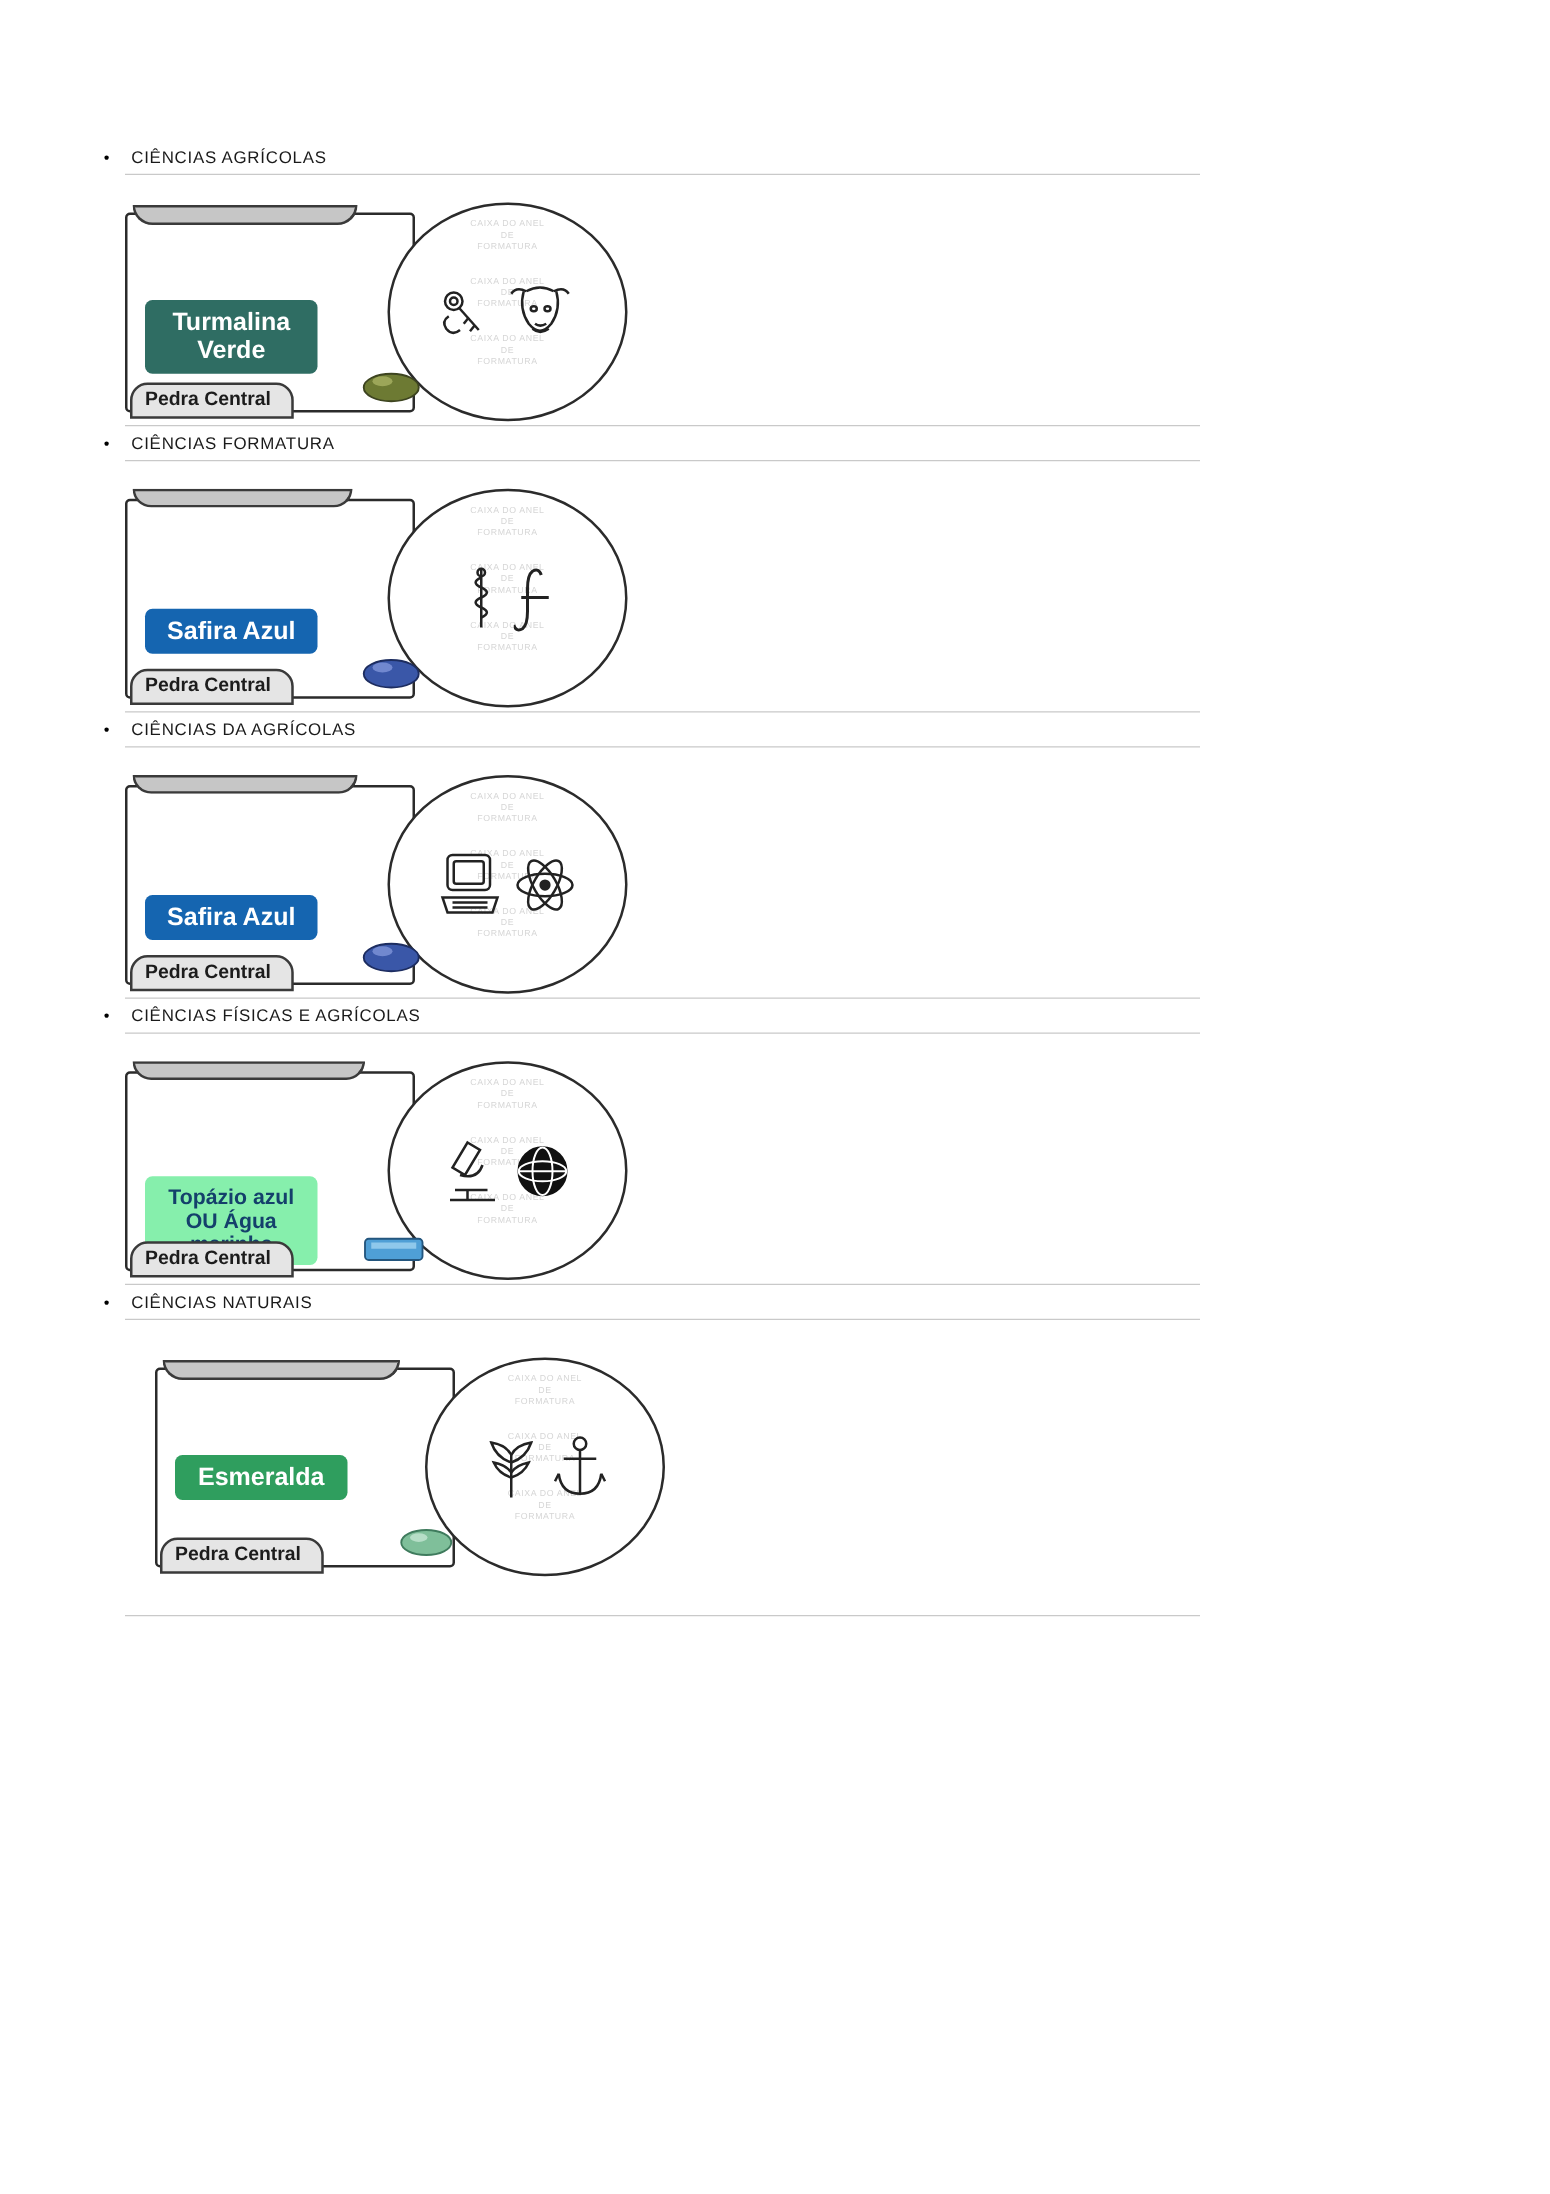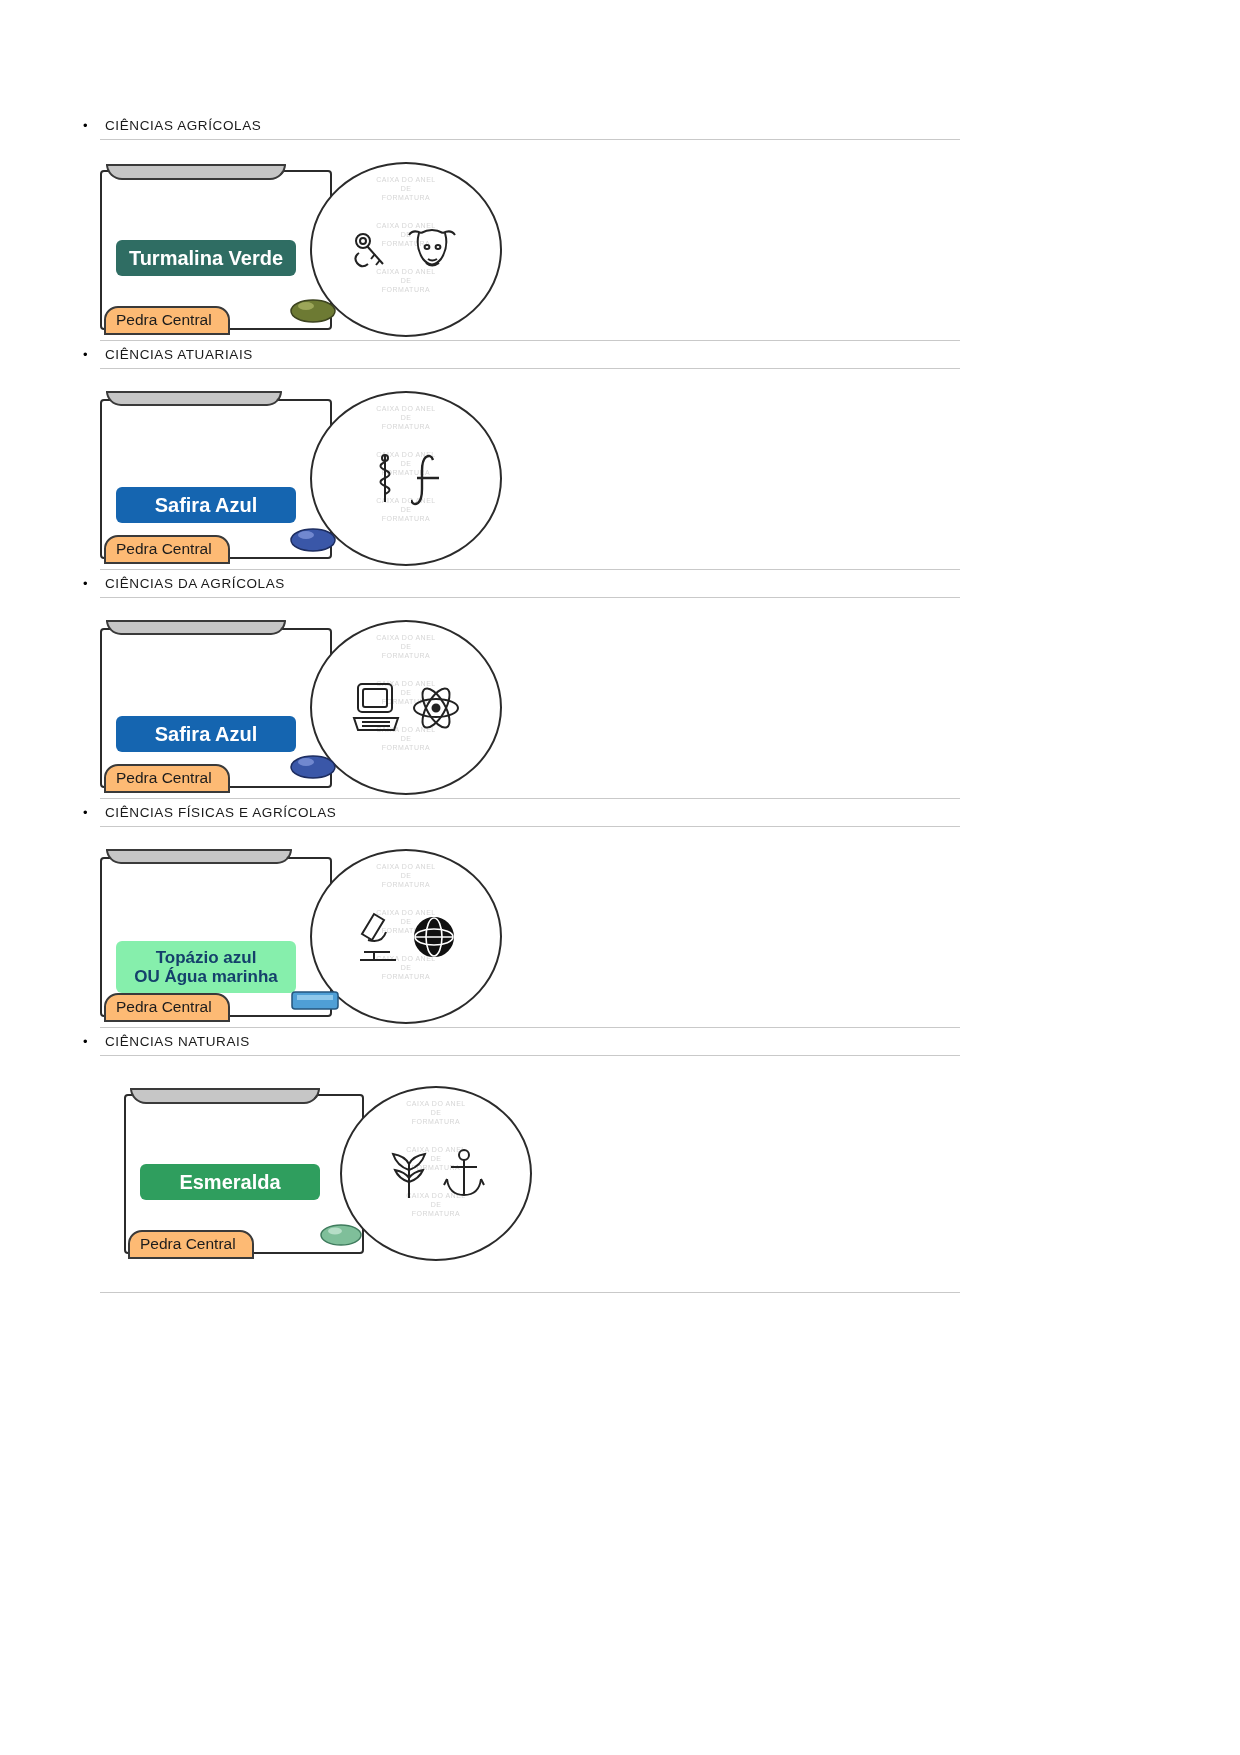--- a/index.html
+++ b/index.html
@@ -88,44 +88,44 @@
     color: #2d2d2d;
     line-height: 1.08;
     text-align: center;
     z-index: 4;
   }
   .title-tab.two-line { padding-bottom: 6px; }
   .title-tab.left { text-align: left; }
   .stone-bar {
     position: absolute;
     left: 16px;
-    width: 180px;
+    width: 138px;
     border-radius: 6px;
     padding: 7px 8px;
     box-sizing: border-box;
     color: #ffffff;
     font-size: 20px;
     font-weight: bold;
     text-align: center;
     line-height: 1.12;
     z-index: 3;
   }
   .stone-bar.light {
     color: #14406b;
   }
   .center-tab {
     position: absolute;
     left: 4px;
     bottom: 2px;
-    background: #fdba74;
+    background: #e5e5e5;
     border: 2px solid #3a3a3a;
     border-radius: 14px 14px 0 0;
     padding: 3px 16px 4px 10px;
     font-size: 15.5px;
-    font-weight: normal;
+    font-weight: bold;
     color: #1c1c1c;
     z-index: 5;
   }
   .gem {
     position: absolute;
     z-index: 6;
   }
   .circle {
     position: absolute;
     top: 0;
@@ -242,21 +242,21 @@
           </svg>
         </span>
       </div>
     </div>
     <div class="footer-rule"></div>
   </div>
 
   <div class="section">
     <div class="heading-row">
       <span class="bullet">•</span>
-      <span class="heading-text">CIÊNCIAS ATUARIAIS</span>
+      <span class="heading-text">CIÊNCIAS FORMATURA</span>
     </div>
     <div class="rule"></div>
 
     <div class="card-area">
       <div class="badge">
         <div class="circle">
           <div class="wm wm1">CAIXA DO ANEL
 DE
 FORMATURA</div>
           <div class="wm wm2">CAIXA DO ANEL

